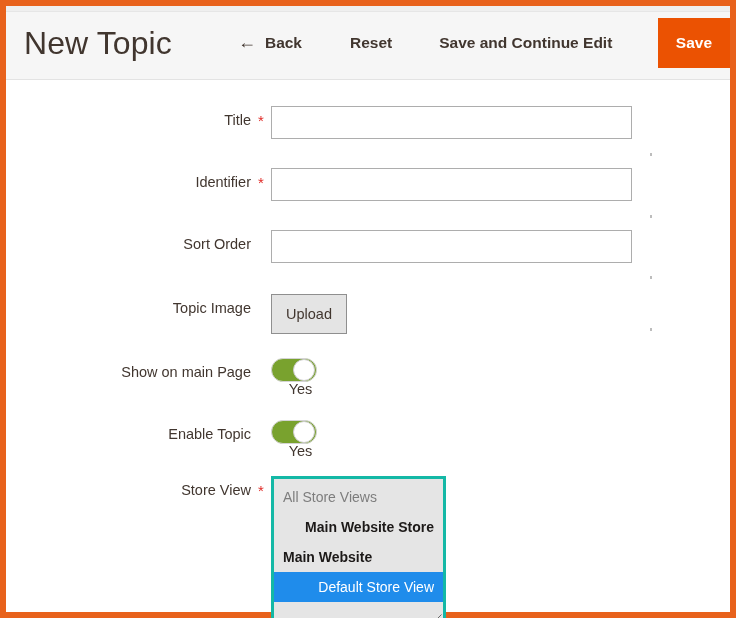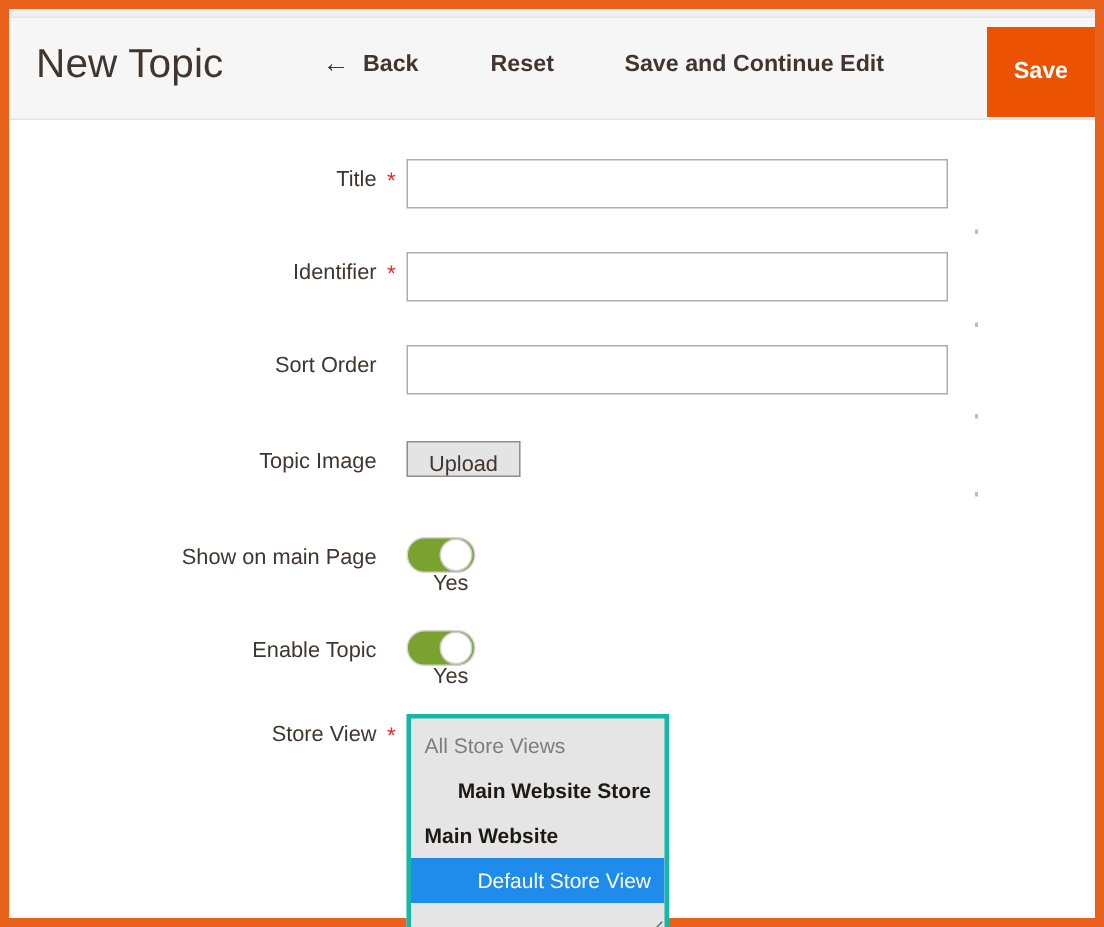--- a/index.html
+++ b/index.html
@@ -39,21 +39,21 @@
   #page-header::before {
     content: "";
     position: absolute;
     left: 0; right: 0; top: 0;
     height: 5px;
     background: #efefef;
     border-bottom: 1px solid #e6e6e6;
   }
 
   #page-title {
-    font-size: 27px;
+    font-size: 32px;
     font-weight: 400;
     color: #41362f;
     letter-spacing: 0.1px;
     line-height: 1;
     white-space: nowrap;
   }
 
   #header-actions {
     display: flex;
     align-items: center;
@@ -96,21 +96,21 @@
     position: absolute;
     right: 0px;
     top: 12px;
     background: #eb5202;
     border: 1px solid #eb5202;
     color: #ffffff;
     font-family: "Liberation Sans", sans-serif;
     font-size: 15.5px;
     font-weight: 700;
     padding: 0 17px;
-    height: 60px;
+    height: 50px;
     line-height: 48px;
     cursor: pointer;
     white-space: nowrap;
   }
 
   
   #form-body {
     background: #ffffff;
     position: relative;
     height: 526px;
@@ -160,21 +160,21 @@
   }
 
   
   #upload-button {
     font-family: "Liberation Sans", sans-serif;
     font-size: 14.5px;
     color: #41362f;
     background: #e4e4e4;
     border: 1px solid #8f8f8f;
     padding: 0 14px;
-    height: 24px;
+    height: 40px;
     line-height: 30px;
     cursor: pointer;
   }
 
   
   .toggle-wrap {
     display: flex;
     align-items: center;
     flex-direction: column;
   }

